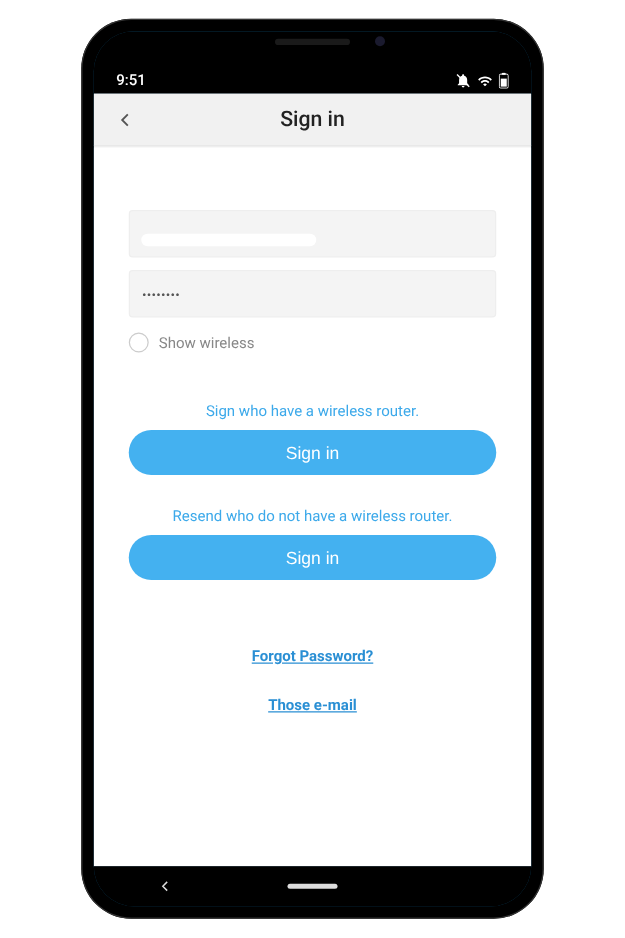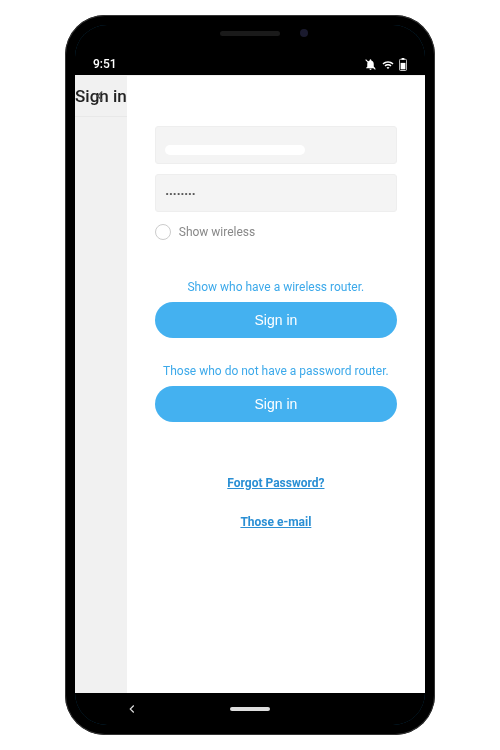--- a/index.html
+++ b/index.html
@@ -61,21 +61,21 @@
     justify-content: space-between;
     padding: 0 18px 4px 18px;
     font-size: 12px;
     font-weight: 500;
   }
   .status-right { display: flex; align-items: center; gap: 4px; }
   .app-area {
     flex: 1;
     background: #f1f1f1;
     display: flex;
-    flex-direction: row;
+    flex-direction: column;
   }
   .header {
     height: 42px;
     background: #f1f1f1;
     display: flex;
     align-items: center;
     position: relative;
     border-bottom: 1px solid #e8e8e8;
   }
   .back-btn {
@@ -233,24 +233,24 @@
           <div class="redact-bar"></div>
         </div>
 
         <input class="input-field" type="text" style="letter-spacing: 1px; font-size: 8px; color: rgb(85, 85, 85);" value="••••••••">
 
         <div class="show-pw-row">
           <div class="radio"></div>
           <span class="show-pw-label">Show wireless</span>
         </div>
 
-        <div class="section-hint">Show who have a wireless router.</div>
+        <div class="section-hint">Sign who have a wireless router.</div>
         <button class="primary-btn">Sign in</button>
 
-        <div class="section-hint">Those who do not have a password router.</div>
+        <div class="section-hint">Resend who do not have a wireless router.</div>
         <button class="primary-btn">Sign in</button>
 
         <div class="link-row" style="margin-top:24px;">
           <span class="text-link">Forgot Password?</span>
         </div>
         <div class="link-row" style="margin-top:20px;">
           <span class="text-link">Those e-mail</span>
         </div>
 
       </div>

